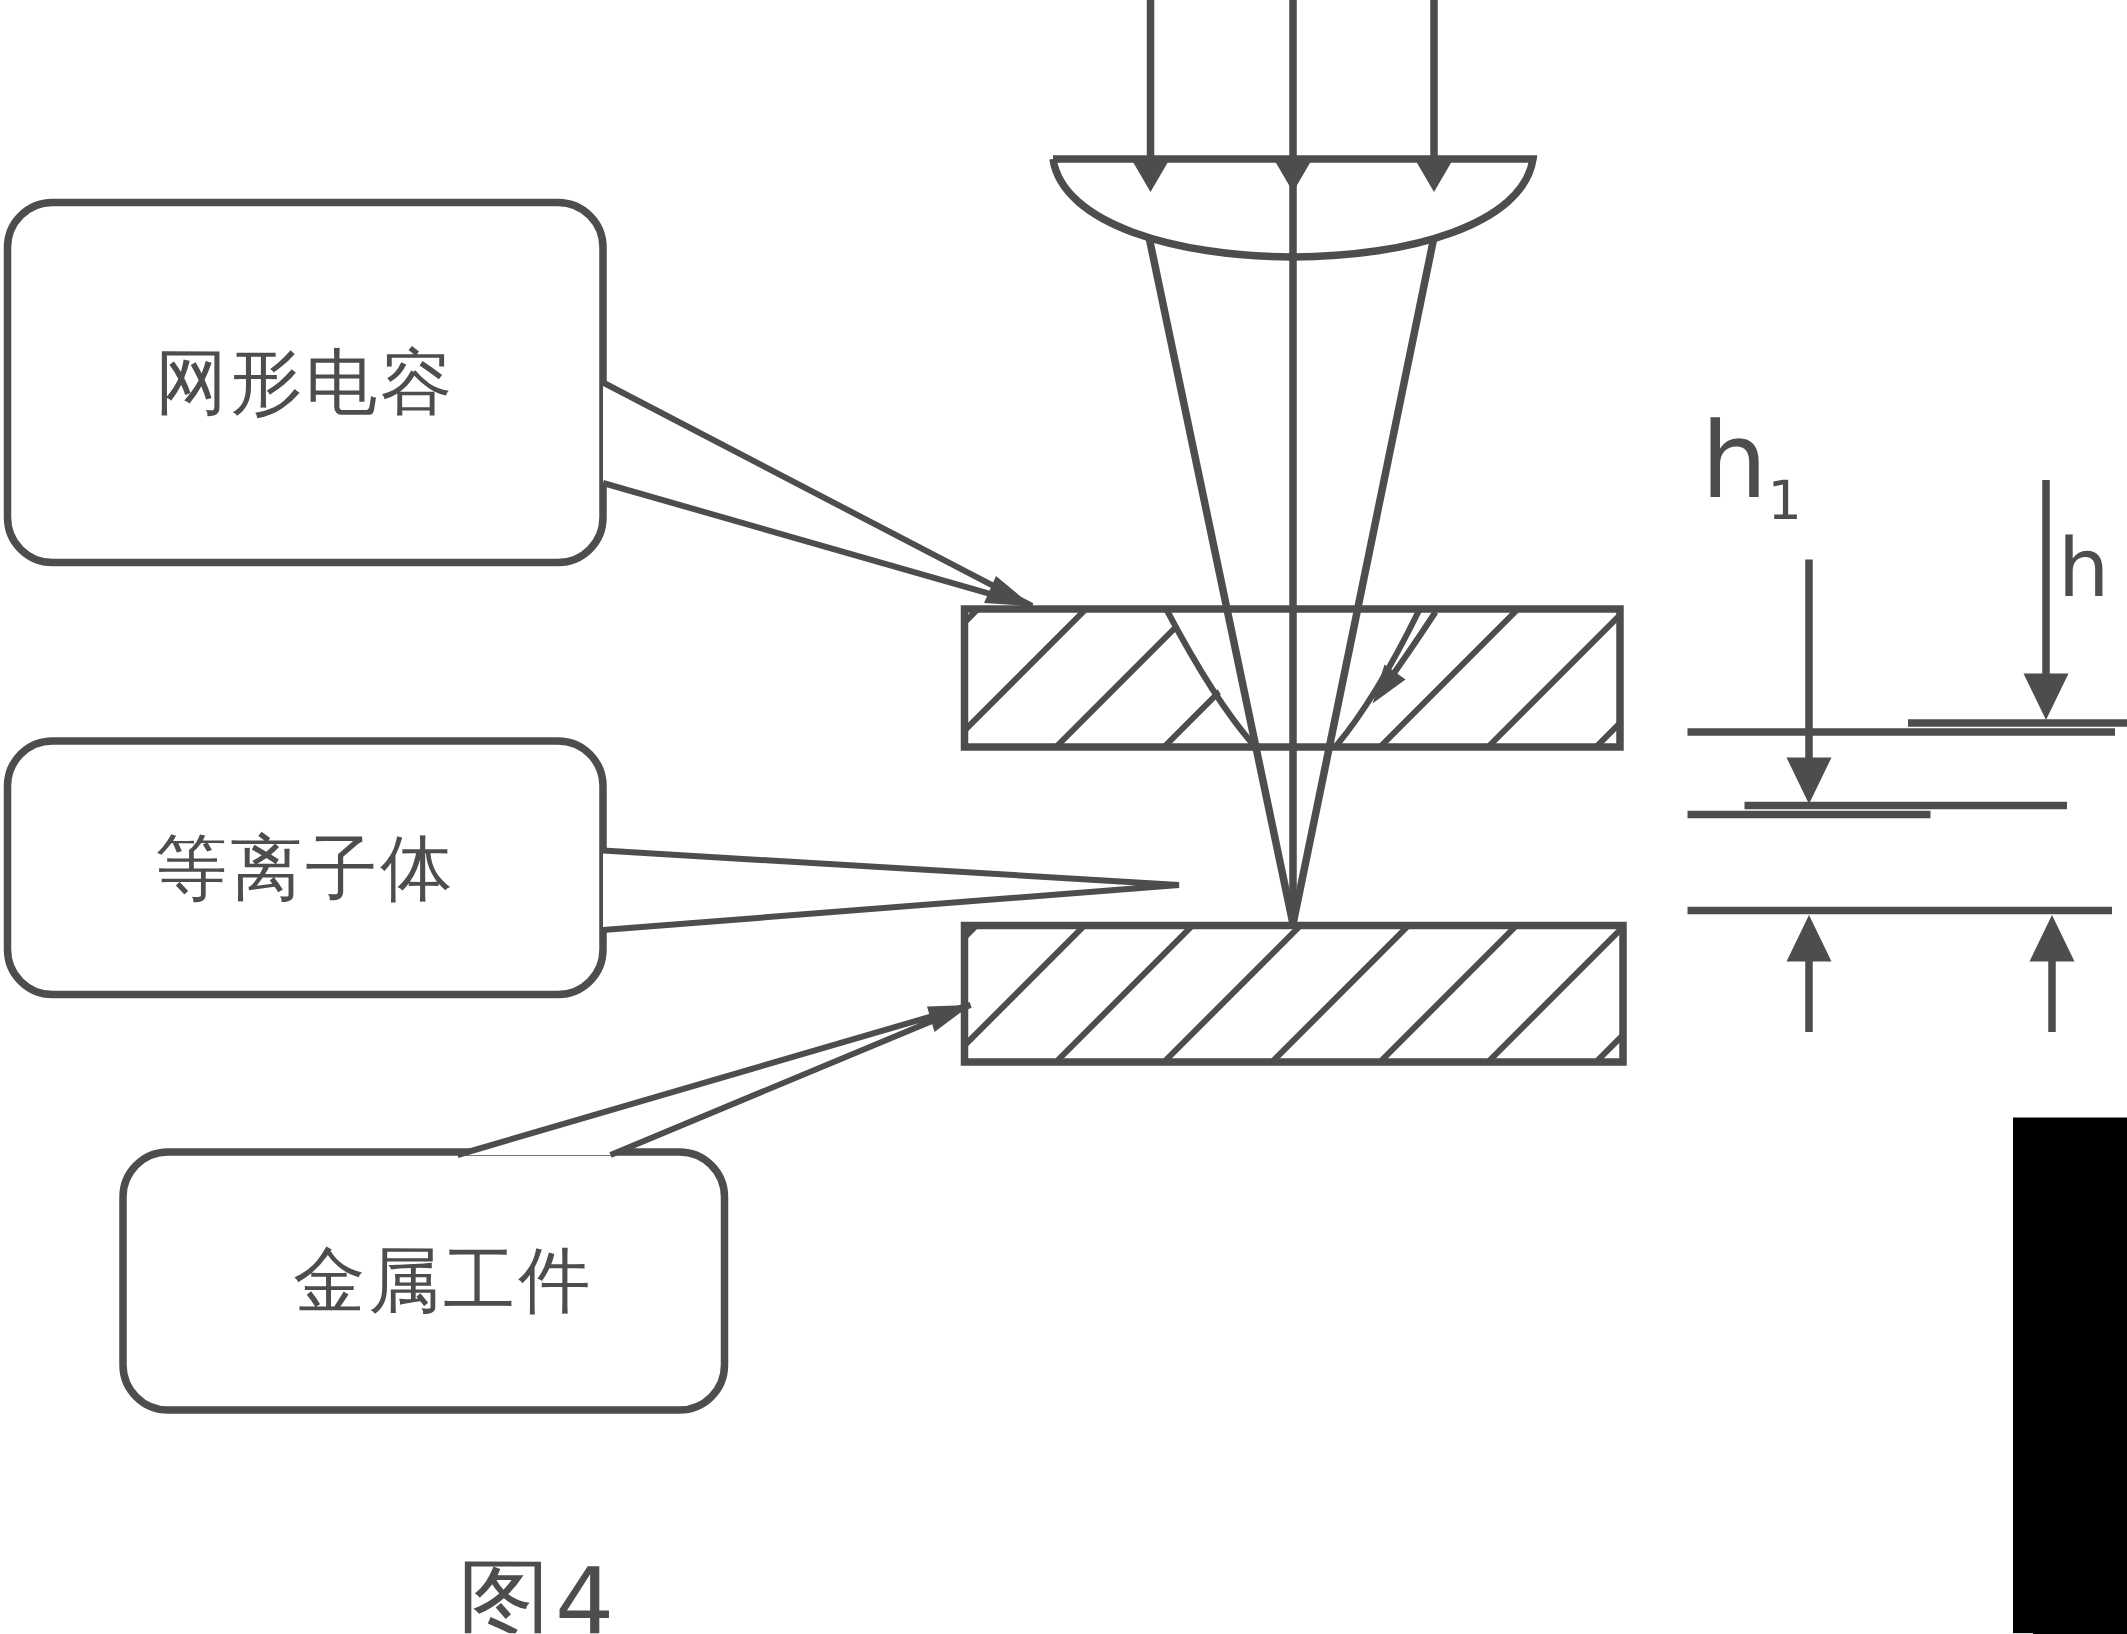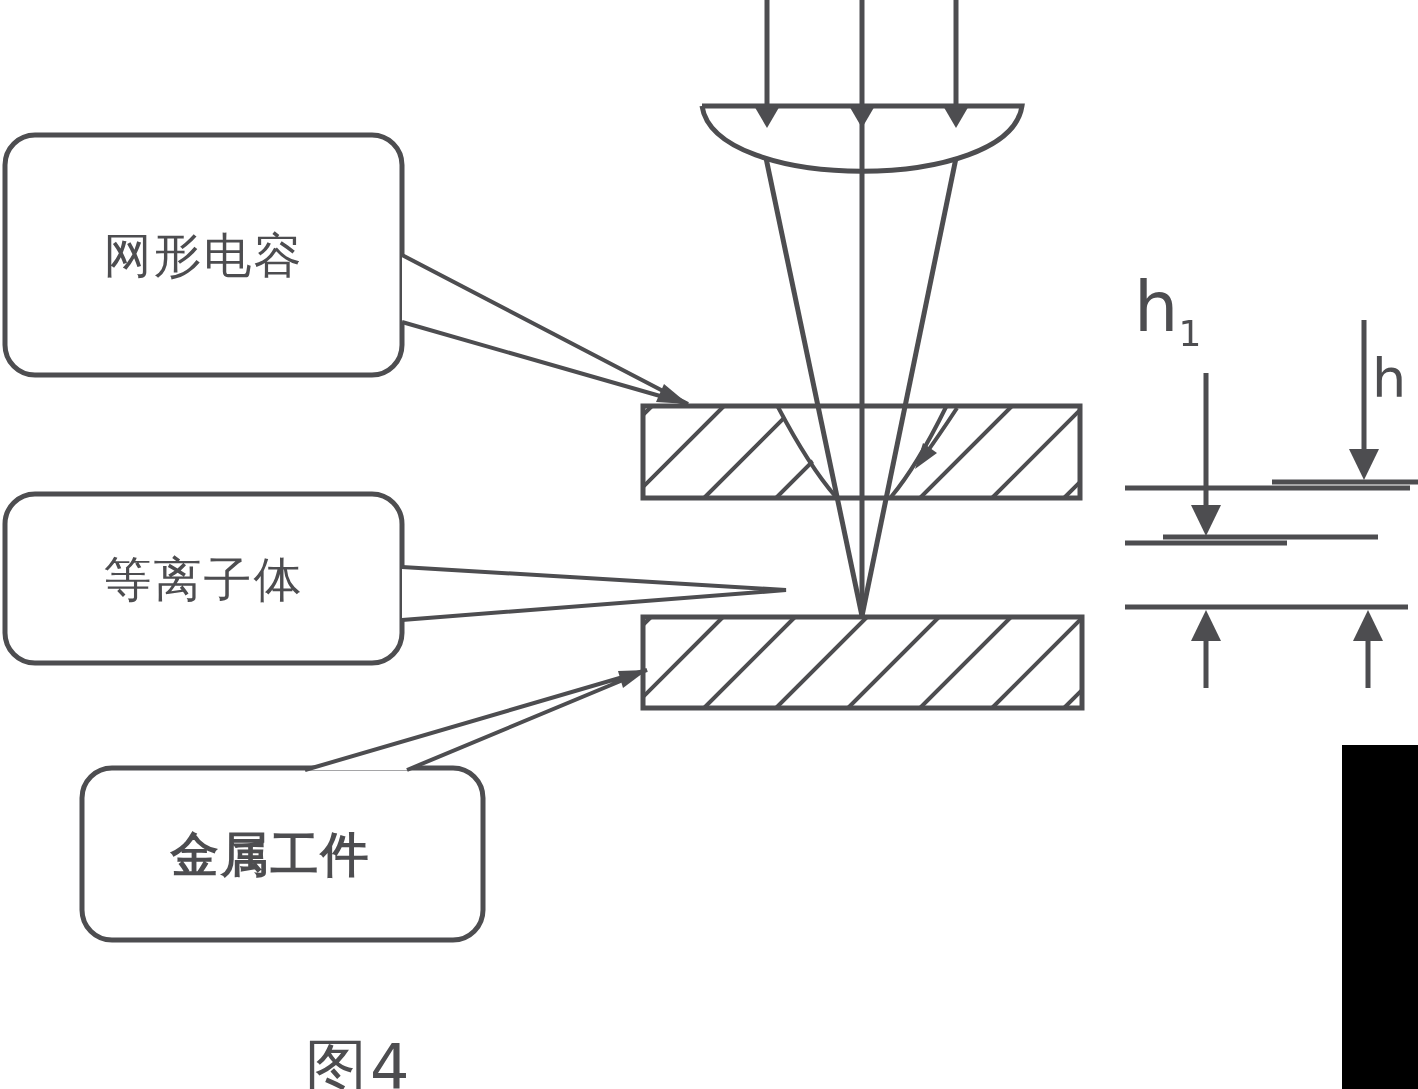--- a/index.html
+++ b/index.html
@@ -4,21 +4,21 @@
 <style>
   html,body{margin:0;padding:0;background:#fff;}
   .stage{position:relative;width:1418px;height:1089px;background:#ffffff;overflow:hidden;
          font-family:"DejaVu Sans","Liberation Sans",sans-serif;color:#4d4d50;}
   svg.diagram{position:absolute;left:0;top:0;}
   .callout-label{position:absolute;display:flex;flex-direction:column;align-items:center;
                  justify-content:center;text-align:center;font-size:48px;line-height:60px;
                  color:#4d4d50;letter-spacing:2px;}
   .lbl-sensor{left:5px;top:135px;width:397px;height:240px;}
   .lbl-plasma{left:5px;top:494px;width:397px;height:169px;align-items:center;}
-  .lbl-workpiece{left:70px;top:768px;width:401px;height:172px;font-weight:bold;}
+  .lbl-workpiece{left:95px;top:768px;width:401px;height:172px;}
   .dim-label{position:absolute;color:#4d4d50;line-height:1;}
   .dim-h1{left:1134px;top:272px;font-size:70px;}
   .dim-h1 sub{font-size:36px;line-height:1;}
   .dim-h{left:1372px;top:352px;font-size:54px;}
   .caption{position:absolute;left:305px;top:1012px;display:flex;gap:86px;
            font-size:62px;line-height:1.15;letter-spacing:3px;color:#4d4d50;white-space:nowrap;margin-top:20px;}
   .corner-block{position:absolute;left:1342px;top:745px;width:76px;height:344px;background:#000;}
 </style>
 </head>
 <body>

